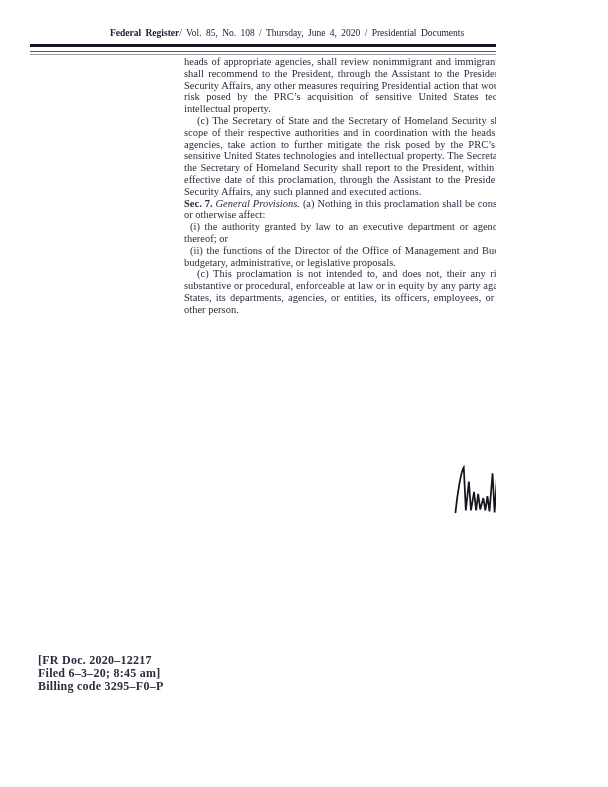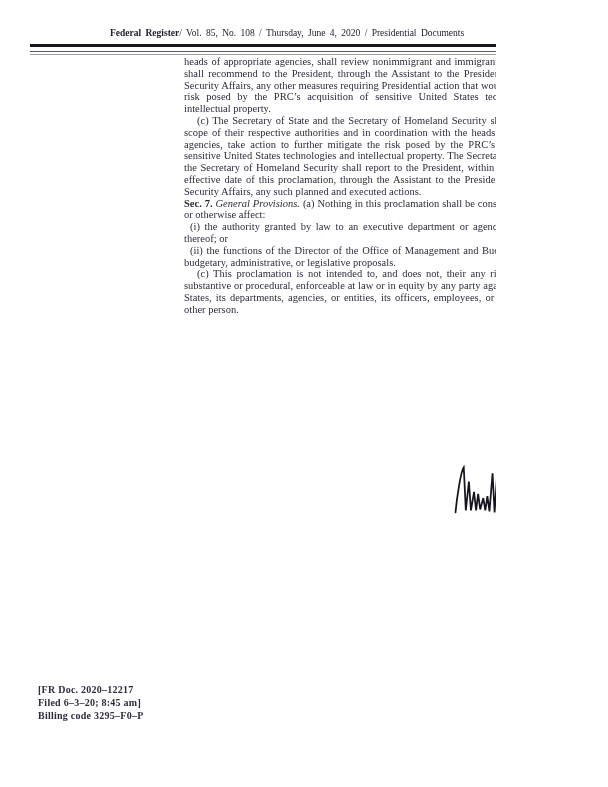--- a/index.html
+++ b/index.html
@@ -67,26 +67,25 @@
     position: absolute;
     top: 459px; left: 449px;
     width: 118px; height: 72px;
   }
   .signature-wrap svg { display: block; width: 118px; height: 72px; }
 
   
   .filing-block {
     position: absolute;
     top: 654px; left: 38px;
-    font-size: 10px;
+    font-size: 12px;
     font-weight: bold;
     line-height: 13px;
     letter-spacing: 0.25px;
     color: #2c2c3e;
-    margin-top: 29px;
   }
 </style>
 </head>
 <body>
 
 <div class="page">
 
   <div class="running-head">
     <span class="head-text"><span class="journal">Federal Register</span><span>/ Vol. 85, No. 108 / Thursday, June 4, 2020 / Presidential Documents</span></span>
     <span class="page-num">34355</span>

